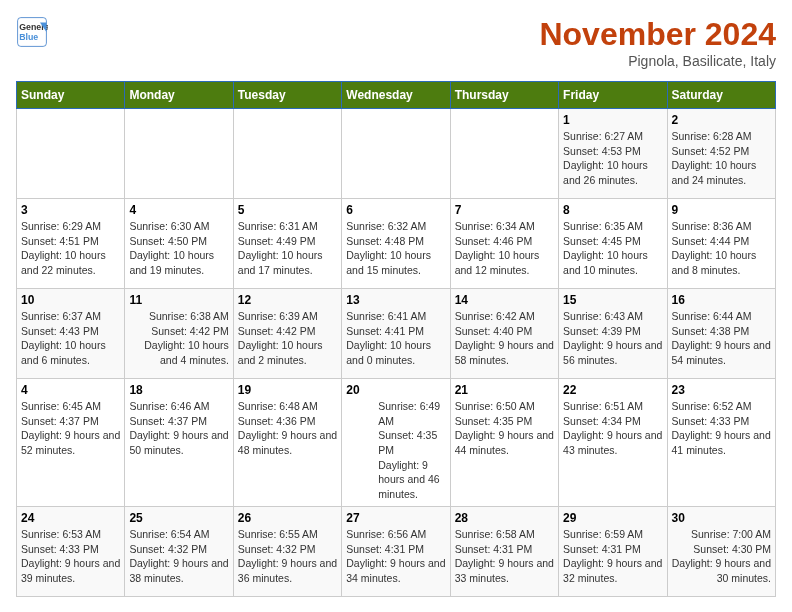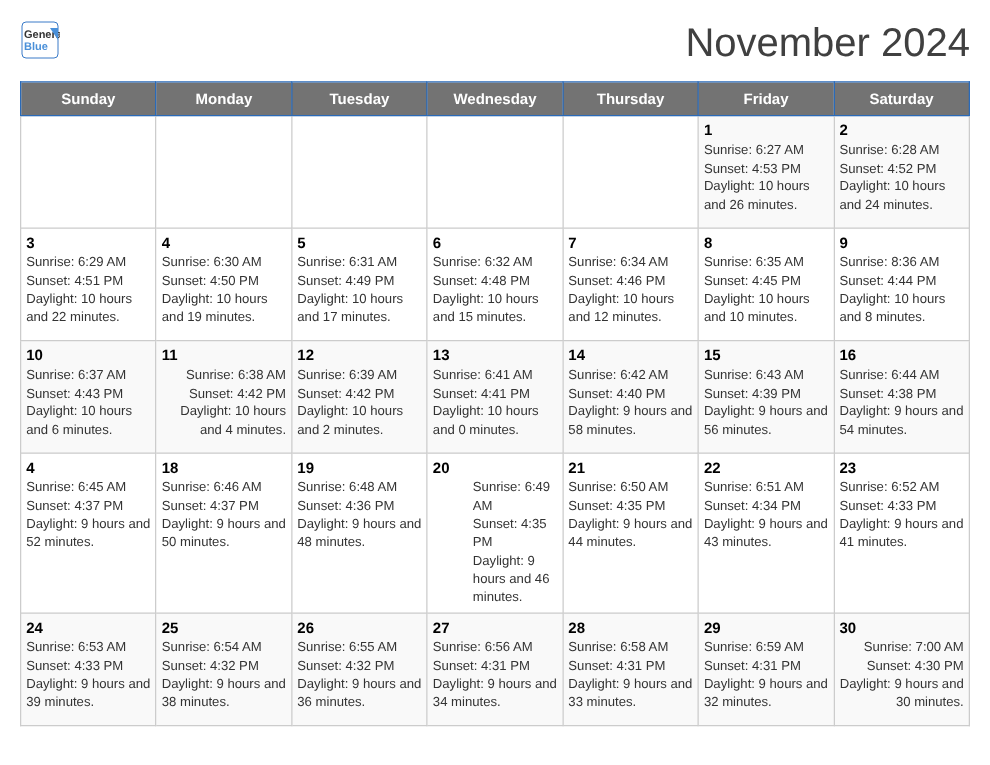--- a/index.html
+++ b/index.html
@@ -23,37 +23,37 @@
     }
     .logo-icon {
       width: 32px;
       height: 32px;
     }
     .title-block {
       text-align: right;
     }
     .month-title {
       font-size: 32px;
-      font-weight: normal;
-      color: #404040;
+      font-weight: bold;
+      color: #c2410c;
     }
     .location {
       font-size: 14px;
       color: #555;
     }
     .calendar {
       width: 100%;
       border-collapse: collapse;
       font-size: 11px;
     }
     .calendar thead th {
-      background: #737373;
+      background: #4d7c0f;
       color: #fff;
       padding: 6px 4px;
-      text-align: center;
+      text-align: left;
       font-size: 12px;
       font-weight: bold;
       border: 1px solid #2a6ab8;
     }
     .calendar tbody td {
       border: 1px solid #ccc;
       vertical-align: top;
       padding: 4px;
       width: calc(100% / 7);
       height: 90px;
@@ -84,20 +84,21 @@
   <div class="logo">
     <svg class="logo-icon" viewBox="0 0 40 40">
       <rect x="2" y="2" width="36" height="36" rx="4" fill="#fff" stroke="#3a7bc8" stroke-width="1"></rect>
       <text x="4" y="18" font-size="11" font-weight="bold" fill="#333" font-family="Arial">General</text>
       <text x="4" y="30" font-size="11" font-weight="bold" fill="#4a90d9" font-family="Arial">Blue</text>
       <polygon points="30,8 38,8 38,20" fill="#4a90d9"></polygon>
     </svg>
   </div>
   <div class="title-block">
     <div class="month-title">November 2024</div>
+    <div class="location">Pignola, Basilicate, Italy</div>
   </div>
 </div>
 
 <table class="calendar">
   <thead>
     <tr>
     <th>Sunday</th>
         <th>Monday</th>
         <th>Tuesday</th>
         <th>Wednesday</th>

